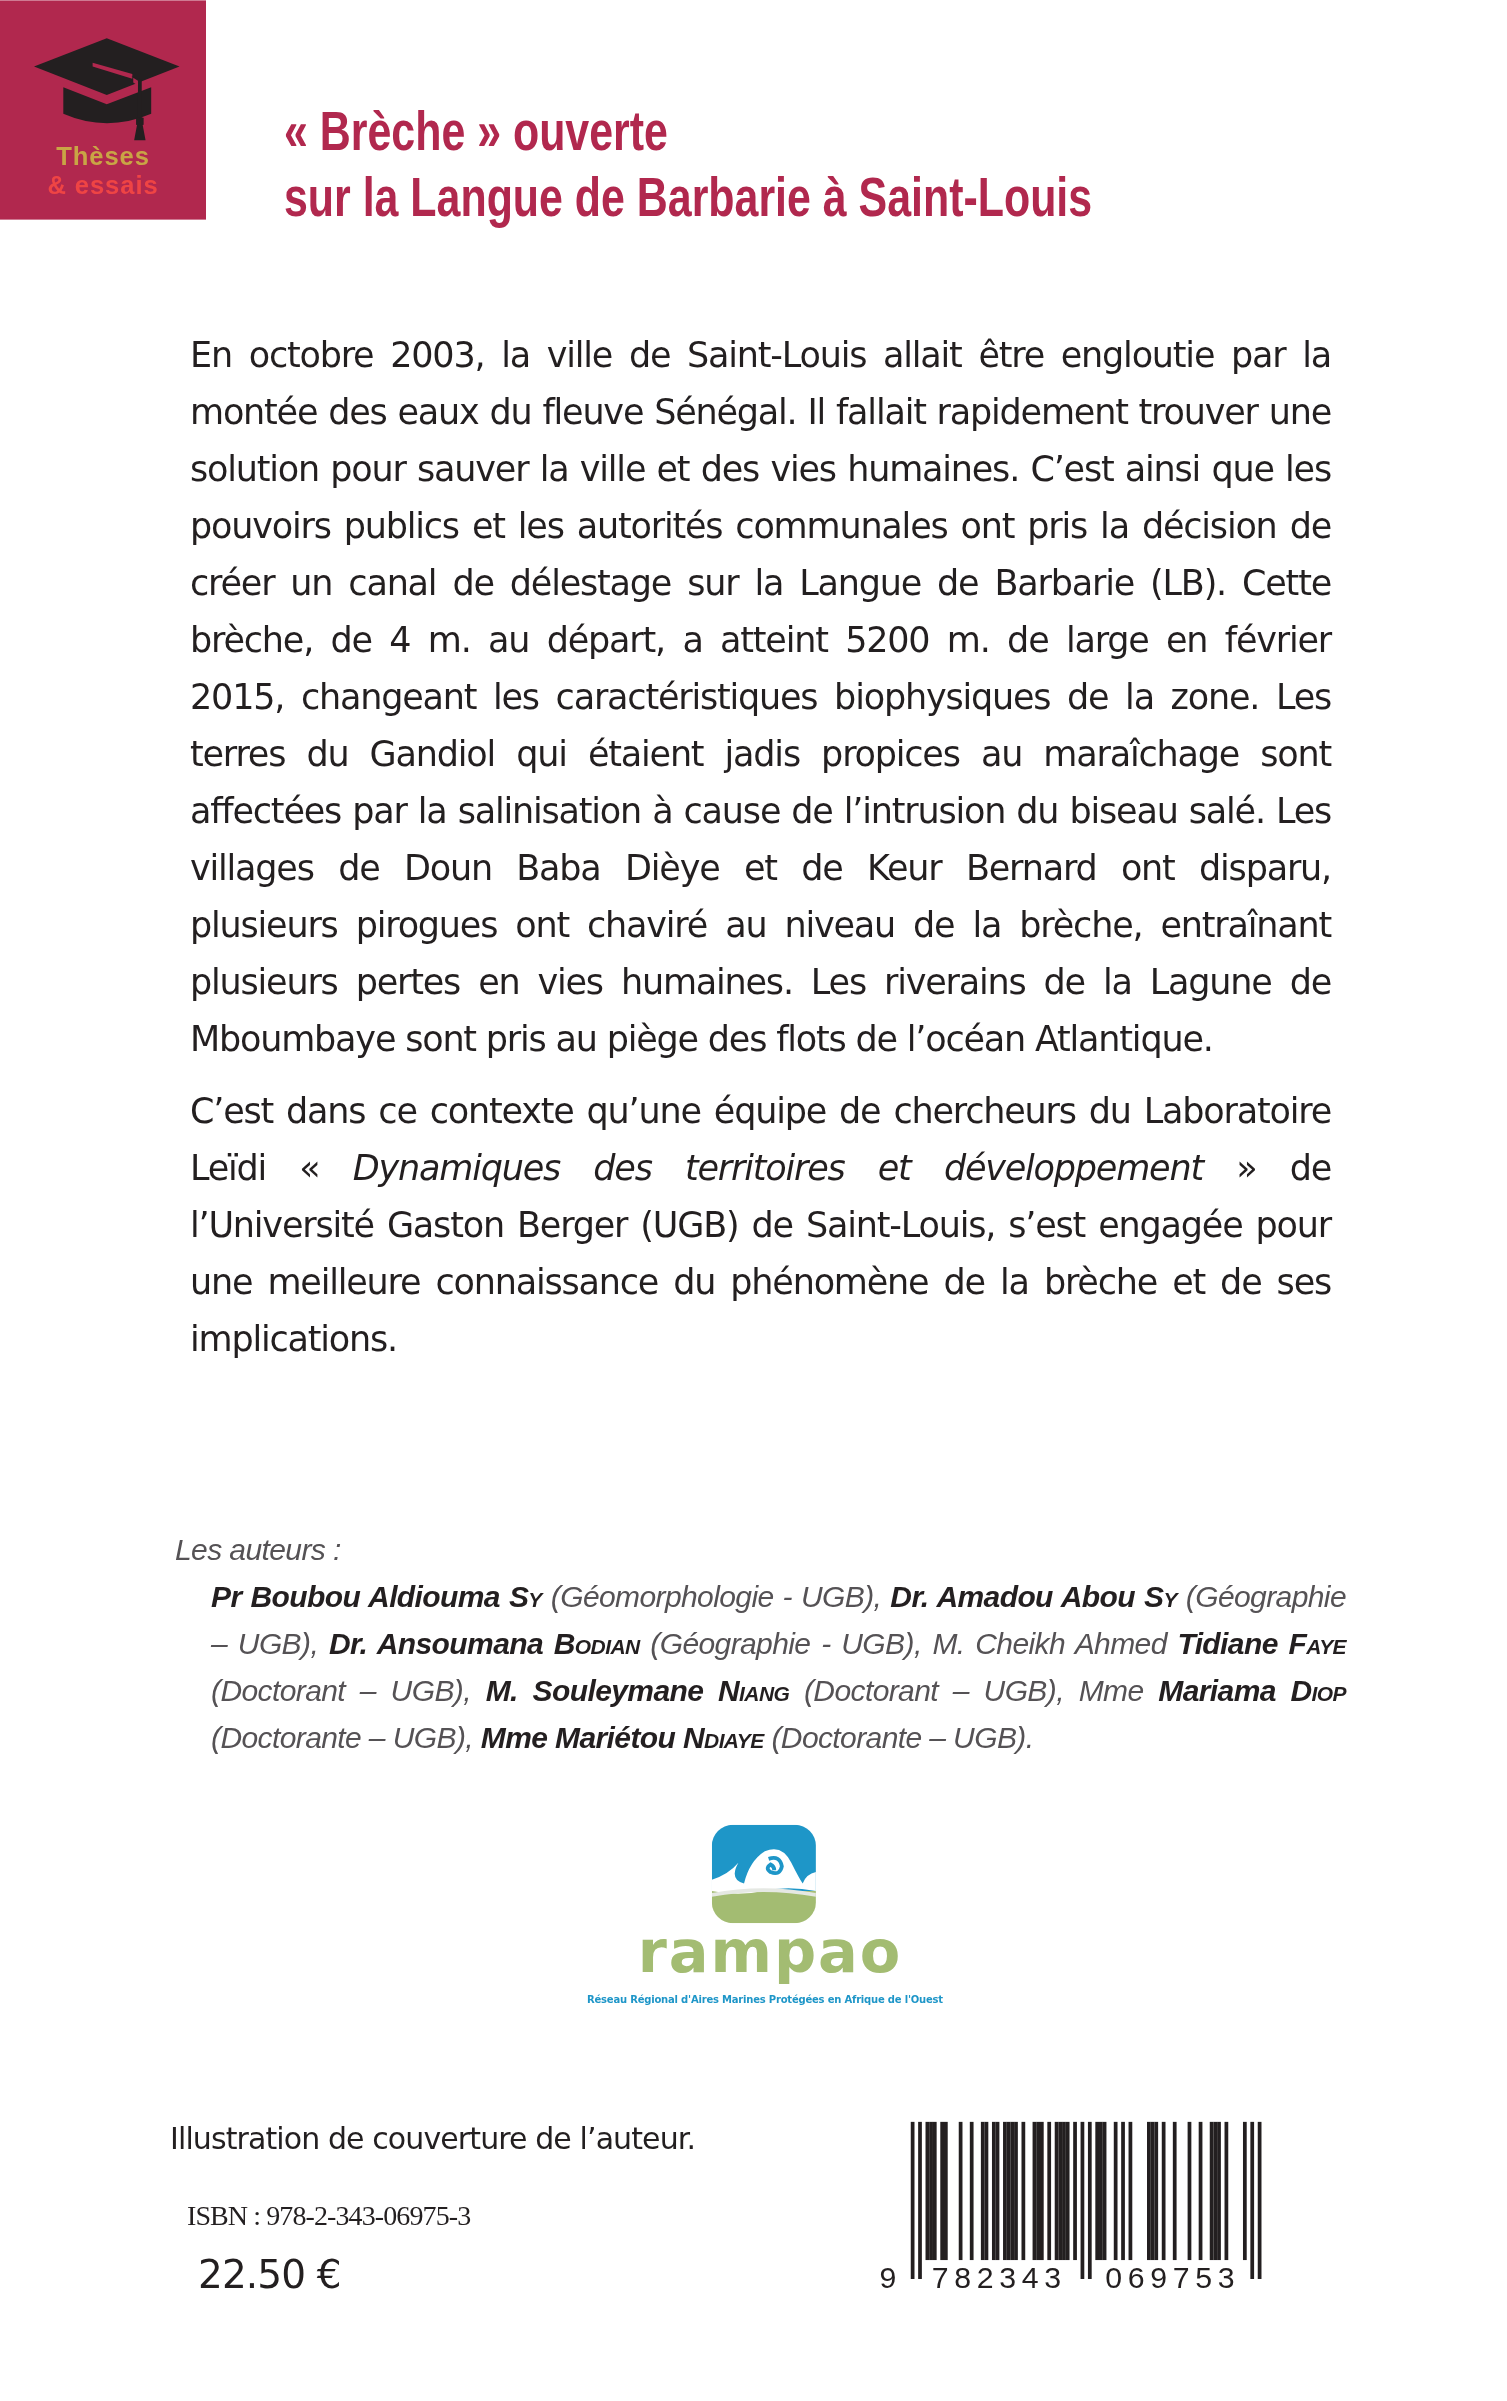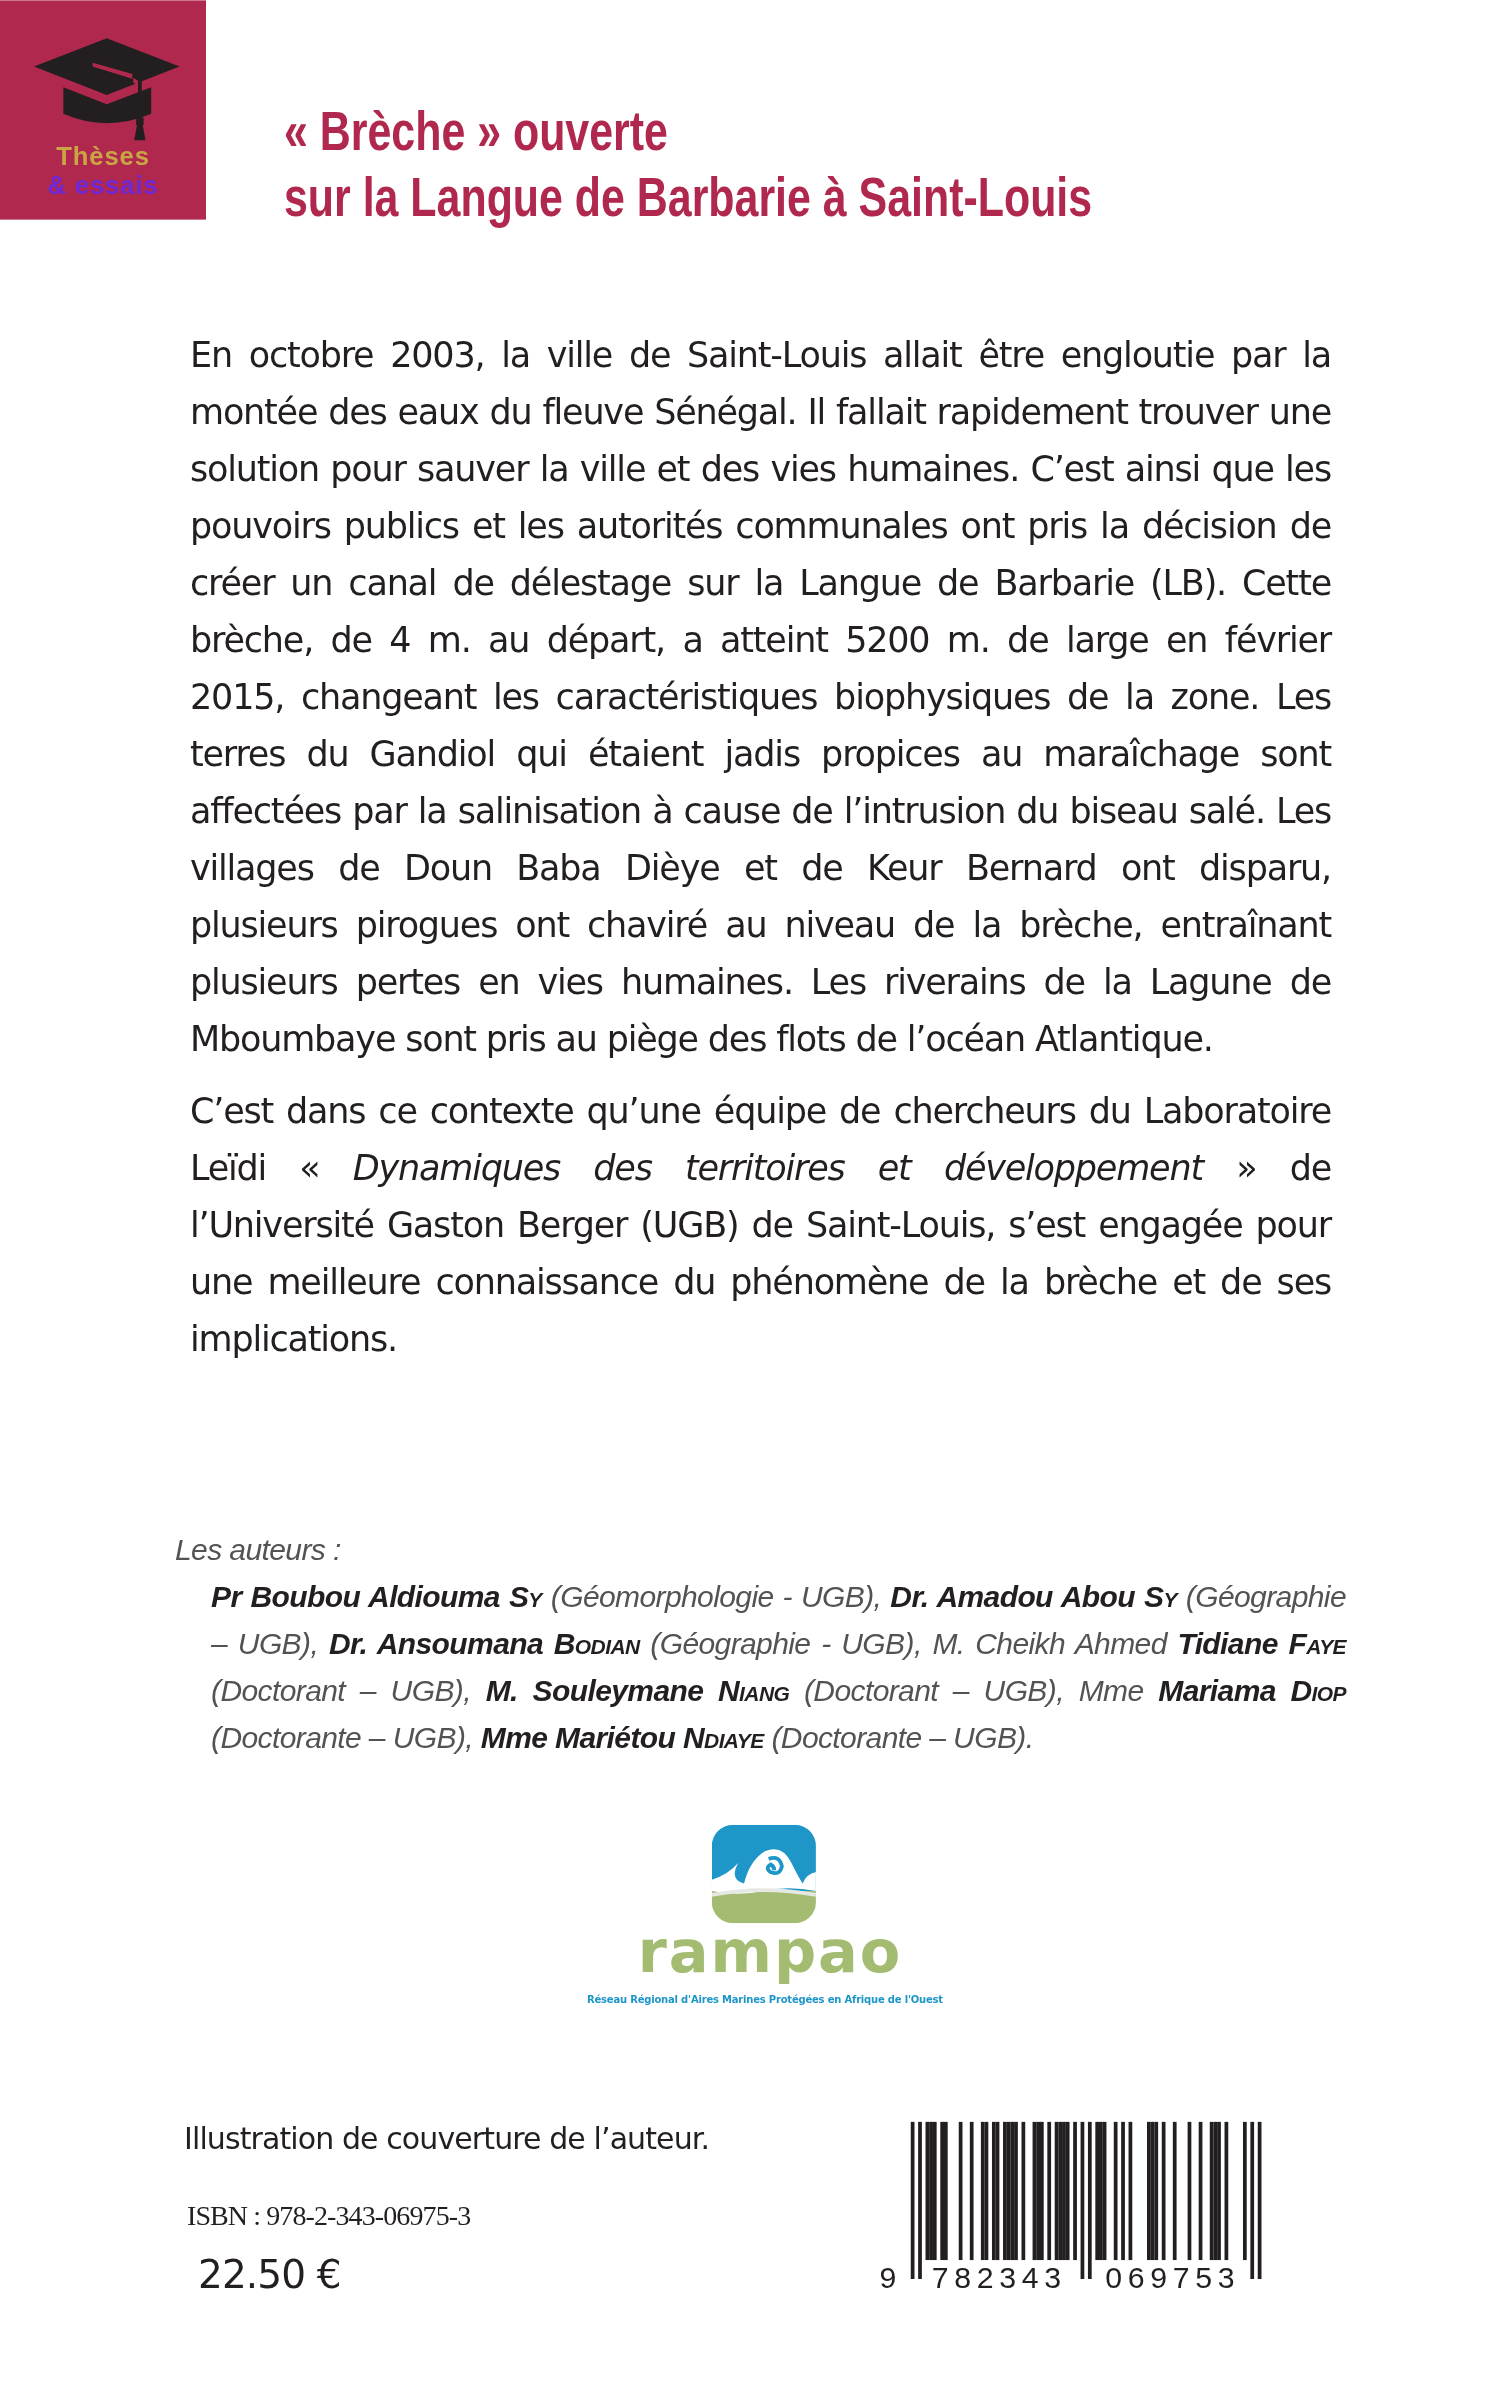--- a/index.html
+++ b/index.html
@@ -41,21 +41,21 @@
     
     .logo { position: absolute; left: 587px; top: 1817px; width: 350px; height: 199px; }
     .logo-word { position: absolute; left: 8px; top: 102px; width: 350px; text-align: center;
                  font-family: "DejaVu Sans", sans-serif; font-weight: bold; font-size: 59px;
                  line-height: 66px; letter-spacing: 1.9px; }
     .logo-tag { position: absolute; left: 0; top: 176px; width: 330px; text-align: left;
                 font-family: "DejaVu Sans", sans-serif; font-weight: bold; font-size: 10px;
                 line-height: 13.2px; white-space: nowrap; letter-spacing: -0.2px; }
 
     
-    .illus { position: absolute; left: 184px; top: 2120px; font-size: 30px; line-height: 38px;
+    .illus { position: absolute; left: 170px; top: 2120px; font-size: 30px; line-height: 38px;
              font-family: "DejaVu Sans", sans-serif; letter-spacing: -0.9px; }
     .isbn { position: absolute; left: 187px; top: 2197px; font-size: 28px; line-height: 38px;
             font-family: Liberation Serif, serif; letter-spacing: -0.9px; }
     .price { position: absolute; left: 175px; top: 2252px; font-size: 39px; line-height: 45px;
              font-family: "DejaVu Sans", sans-serif; letter-spacing: -0.9px; margin-left: 23px; }
 
     .barcode { position: absolute; left: 871px; top: 2118px; width: 407px; height: 180px; }
   </style>
 </head>
 <body>
@@ -70,21 +70,21 @@
 
     <path d="M98 66 L140 78 L140 83 L98 70 Z" fill="#B1284E"></path>
 
     <path d="M139 80 L150 84 L150 127 L146 127 L146 86 Z" fill="#231F20"></path>
     <path d="M141 82 L146 85 L146 90 L141 87 Z" fill="#B1284E"></path>
 
     <rect x="144" y="124" width="8" height="8" rx="1" fill="#231F20"></rect>
     <path d="M145 132 L151 132 L154 148 L142 148 Z" fill="#231F20"></path>
   </svg>
   <div class="badge-label l1" style="color:#C9A545">Thèses</div>
-  <div class="badge-label l2" style="color:#6d28d9">&amp; essais</div>
+  <div class="badge-label l2" style="color:#ef4444">&amp; essais</div>
 </div>
 
 <div class="title" style="color:#B1284E">
   <div>« Brèche » ouverte</div>
   <div>sur la Langue de Barbarie à Saint-Louis</div>
 </div>
 
 <div class="body-text">
   <p>En octobre 2003, la ville de Saint-Louis allait être engloutie par la montée des eaux du fleuve Sénégal. Il fallait rapidement trouver une solution pour sauver la ville et des vies humaines. C’est ainsi que les pouvoirs publics et les autorités communales ont pris la décision de créer un canal de délestage sur la Langue de Barbarie (LB). Cette brèche, de 4 m. au départ, a atteint 5200 m. de large en février 2015, changeant les caractéristiques biophysiques de la zone. Les terres du Gandiol qui étaient jadis propices au maraîchage sont affectées par la salinisation à cause de l’intrusion du biseau salé. Les villages de Doun Baba Dièye et de Keur Bernard ont disparu, plusieurs pirogues ont chaviré au niveau de la brèche, entraînant plusieurs pertes en vies humaines. Les riverains de la Lagune de Mboumbaye sont pris au piège des flots de l’océan Atlantique.</p>
   <p><span>C’est dans ce contexte qu’une équipe de chercheurs du Laboratoire Leïdi « </span><em>Dynamiques des territoires et développement</em><span> » de l’Université Gaston Berger (UGB) de Saint-Louis, s’est engagée pour une meilleure connaissance du phénomène de la brèche et de ses implications.</span></p>

